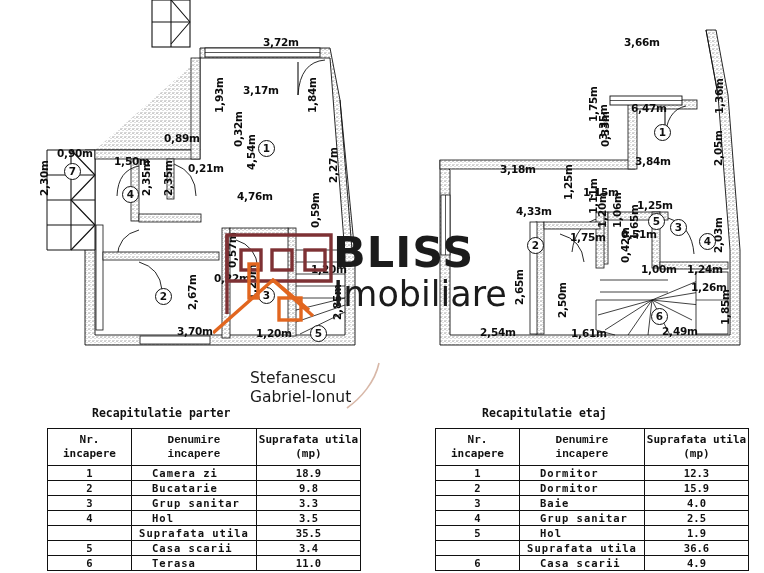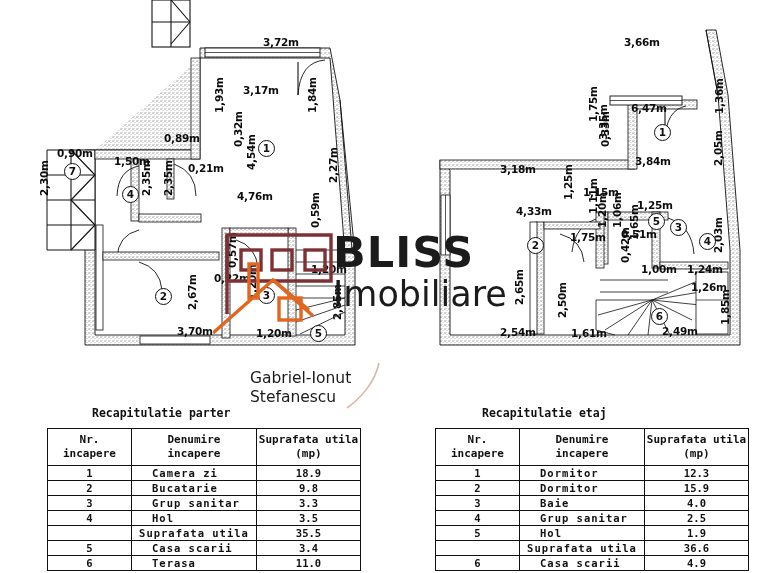--- a/index.html
+++ b/index.html
@@ -118,21 +118,21 @@
   table.recap thead th {
     height: 37px;
     font-size: 11px;
     line-height: 14px;
     padding: 2px 0;
   }
   table.recap td.c-nr    { width: 84px; }
   table.recap td.c-name  { width: 125px; text-align: left; padding-left: 20px; letter-spacing: 1px; }
   table.recap td.c-area  { width: 104px; }
   table.recap th.c-nr    { width: 84px; }
-  table.recap th.c-name  { width: 125px; }
+  table.recap th.c-name  { width: 125px; font-family: Liberation Mono, monospace; }
   table.recap th.c-area  { width: 104px; }
   table.recap tr.total td.c-name { text-align: center; padding-left: 0; }
   table.recap tr.total td.c-nr { border-right-color: #111; }
 </style>
 </head>
 <body>
 
 <div id="page">
 
   <svg id="plan-parter" class="plan-svg" viewBox="0 0 400 365">
@@ -305,21 +305,21 @@
       <div class="dim" style="left: 500px; top: 163px;">3,18m</div>
       <div class="dim" style="left: 516px; top: 205px;">4,33m</div>
       <div class="dim" style="left: 570px; top: 231px;">1,75m</div>
       <div class="dim" style="left: 571px; top: 327px;">1,61m</div>
       <div class="dim" style="left: 637px; top: 199px;">1,25m</div>
       <div class="dim" style="left: 583px; top: 186px;">1,15m</div>
       <div class="dim" style="left: 641px; top: 263px;">1,00m</div>
       <div class="dim" style="left: 687px; top: 263px;">1,24m</div>
       <div class="dim" style="left: 691px; top: 281px;">1,26m</div>
       <div class="dim" style="left: 662px; top: 325px;">2,49m</div>
-      <div class="dim" style="left: 500px; top: 326px;">2,54m</div>
+      <div class="dim" style="left: 480px; top: 326px;">2,54m</div>
       <div class="dim" style="left: 621px; top: 228px;">0,51m</div>
       <div class="dim v" style="left: 713px; top: 114px;">1,36m</div>
       <div class="dim v" style="left: 597px; top: 140px;">3,35m</div>
       <div class="dim v" style="left: 587px; top: 122px;">1,75m</div>
       <div class="dim v" style="left: 599px; top: 147px;">0,33m</div>
       <div class="dim v" style="left: 587px; top: 214px;">1,11m</div>
       <div class="dim v" style="left: 712px; top: 166px;">2,05m</div>
       <div class="dim v" style="left: 562px; top: 200px;">1,25m</div>
       <div class="dim v" style="left: 513px; top: 305px;">2,65m</div>
       <div class="dim v" style="left: 556px; top: 318px;">2,50m</div>
@@ -357,22 +357,22 @@
       <div id="wm-bliss">BLISS</div>
       <div id="wm-imob">Imobiliare</div>
     </div>
   </div>
 
   <div id="signature">
     <svg id="sig-swoosh" width="42" height="48" viewBox="0 0 42 48">
       <path d="M 2,46 C 16,36 30,20 34,1" fill="none" stroke="#d8b8a8" stroke-width="1.6"></path>
     </svg>
     <div id="sig-name">
+      <div>Stefanescu</div>
       <div>Gabriel-Ionut</div>
-      <div>Stefanescu</div>
     </div>
   </div>
 
   <div id="title-parter" class="tbl-title">Recapitulatie parter</div>
   <div id="title-etaj" class="tbl-title">Recapitulatie etaj</div>
 
   <table id="tbl-parter" class="recap">
     <thead>
       <tr>
         <th class="c-nr">

